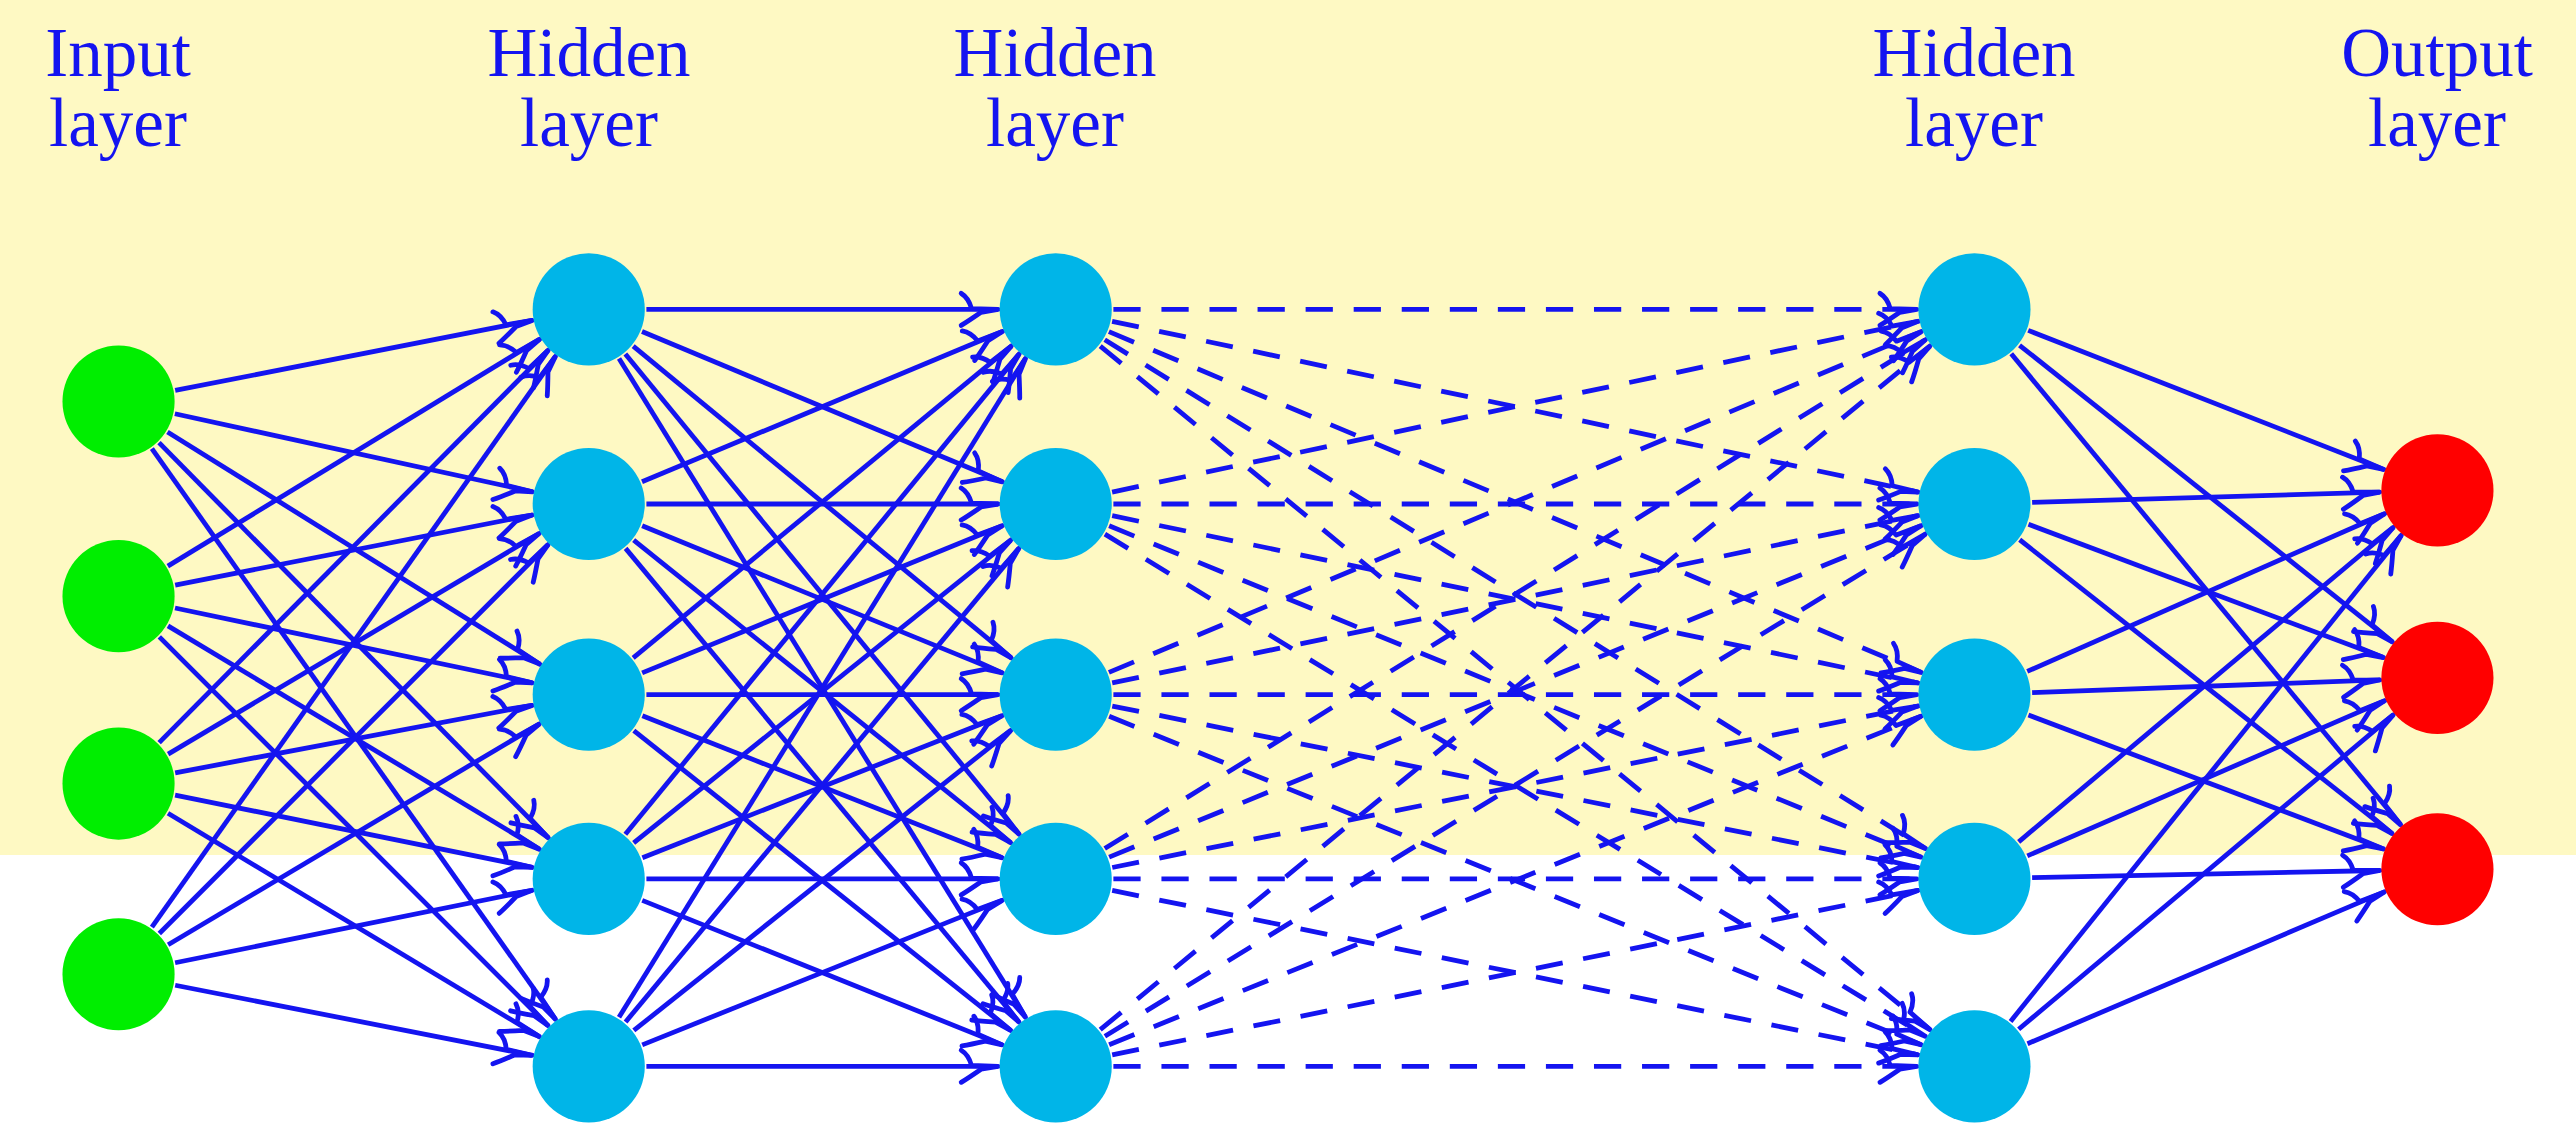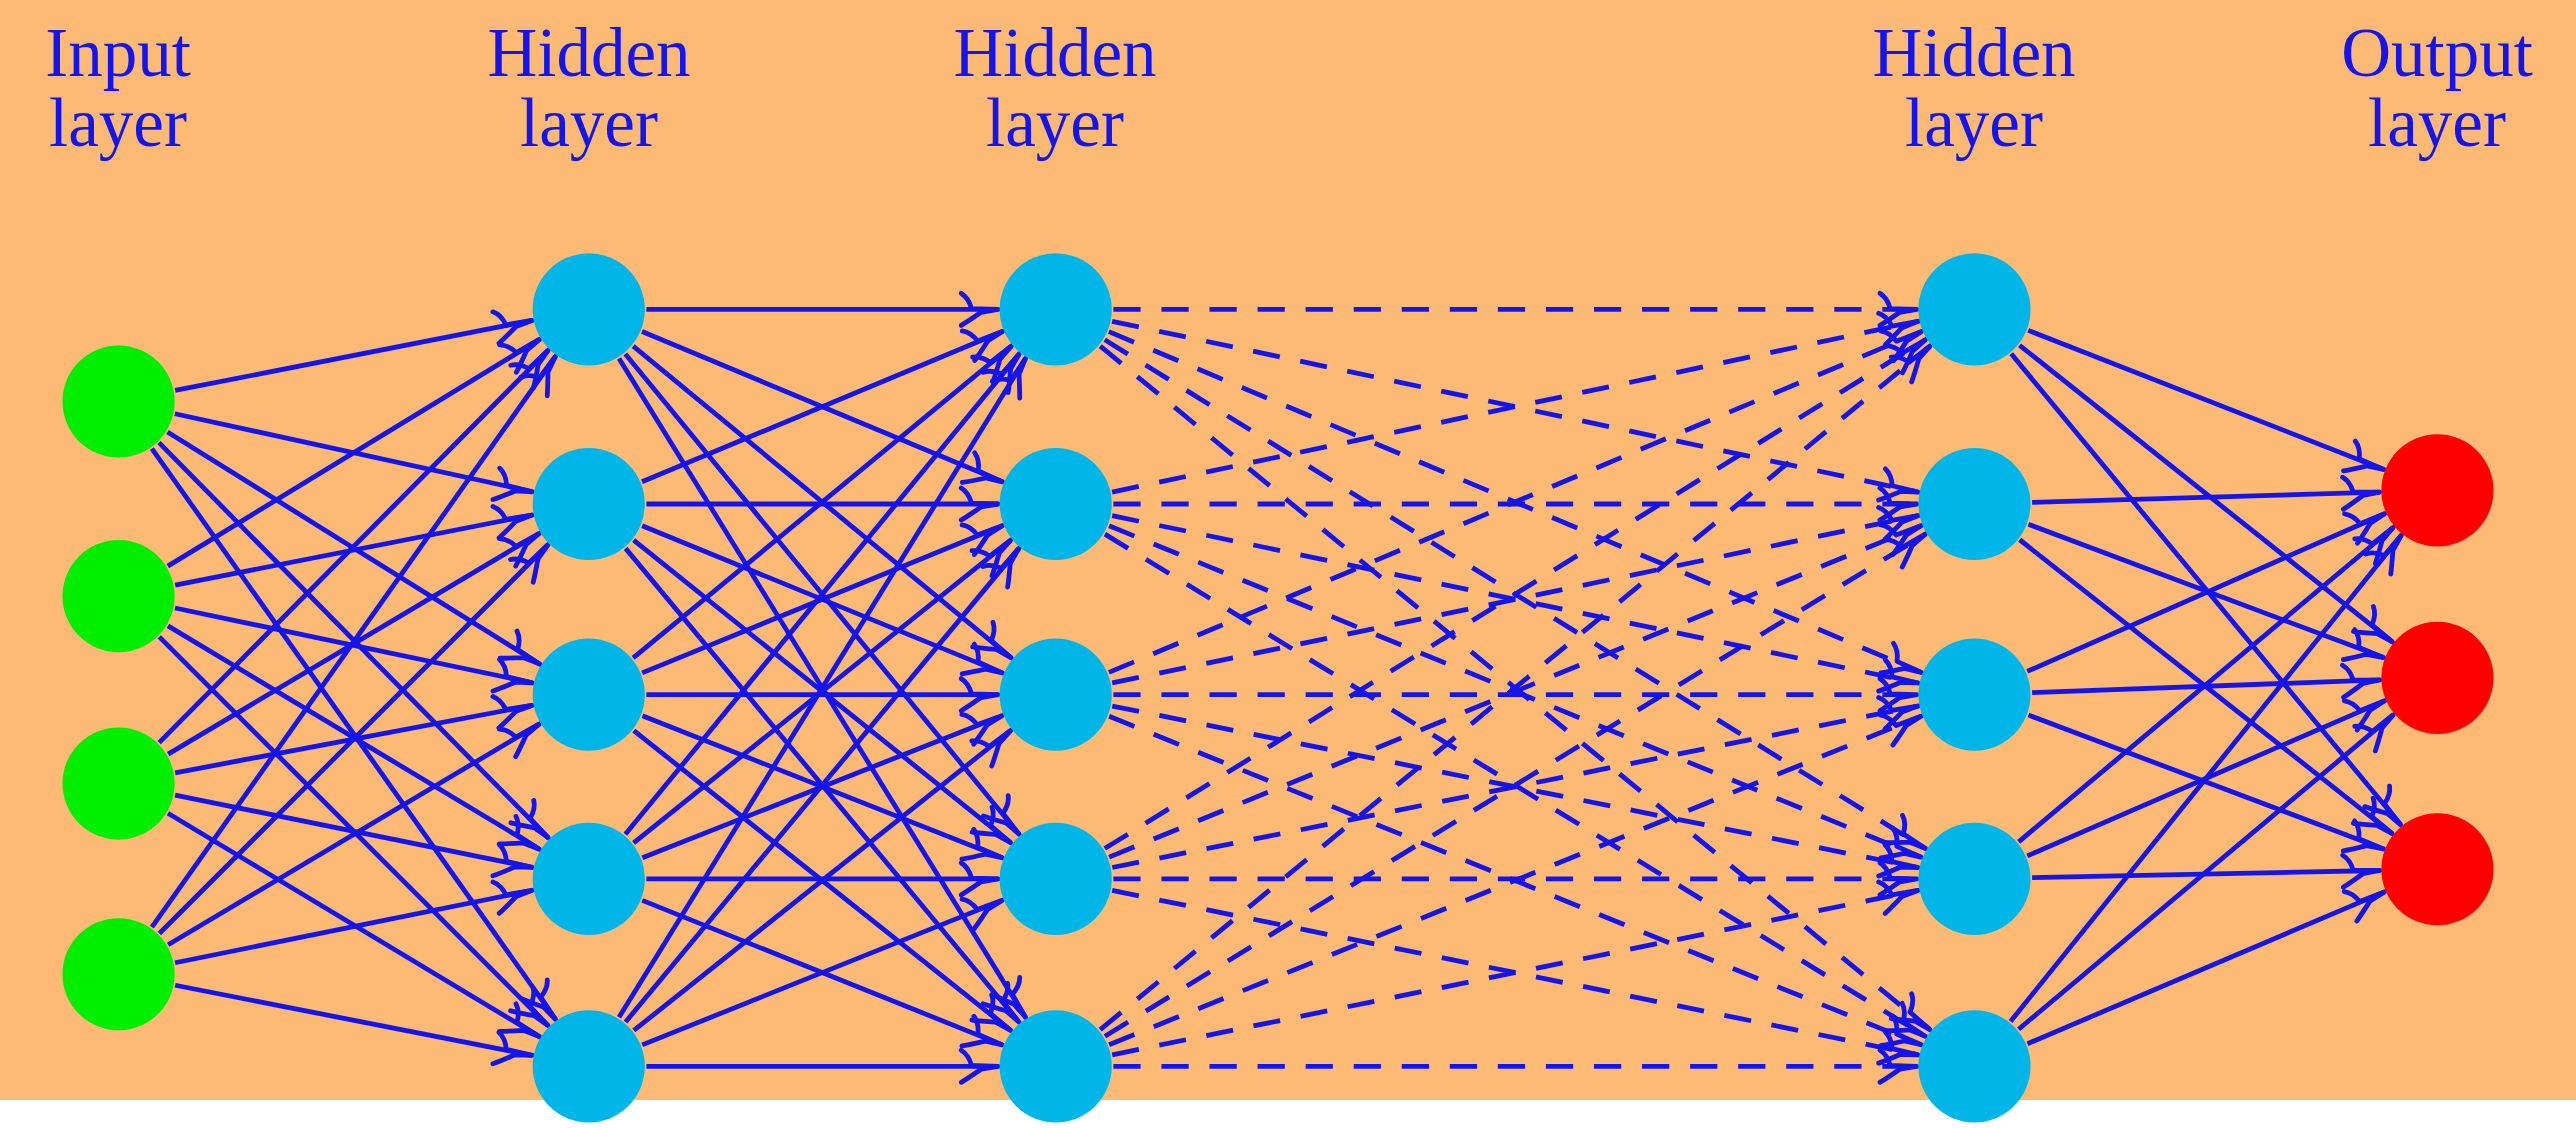--- a/index.html
+++ b/index.html
@@ -1,18 +1,18 @@
 <!DOCTYPE html>
 <html style="font-size:13px"><head>
 <meta charset="utf-8">
 <style>
   html,body{margin:0;padding:0;background:#ffffff;}
   body{width:2576px;height:1129px;overflow:hidden;
        font-family:"Liberation Serif","DejaVu Serif",serif;}
-  #stage{position:relative;width:2576px;height:1100px;background:#fdba74;}
+  #stage{position:relative;width:2576px;height:855px;background:#fef9c3;}
   svg{position:absolute;left:0;top:0;width:2576px;height:1129px;}
   .lbl{position:absolute;color:#1414F0;font-size:69px;line-height:1.02;
        text-align:center;white-space:pre-line;font-family:"Liberation Serif","DejaVu Serif",serif;}
 </style>
 </head>
 <body>
 
 <div id="stage">
   <svg id="net" viewBox="0 0 3216 1409">
       <g>

